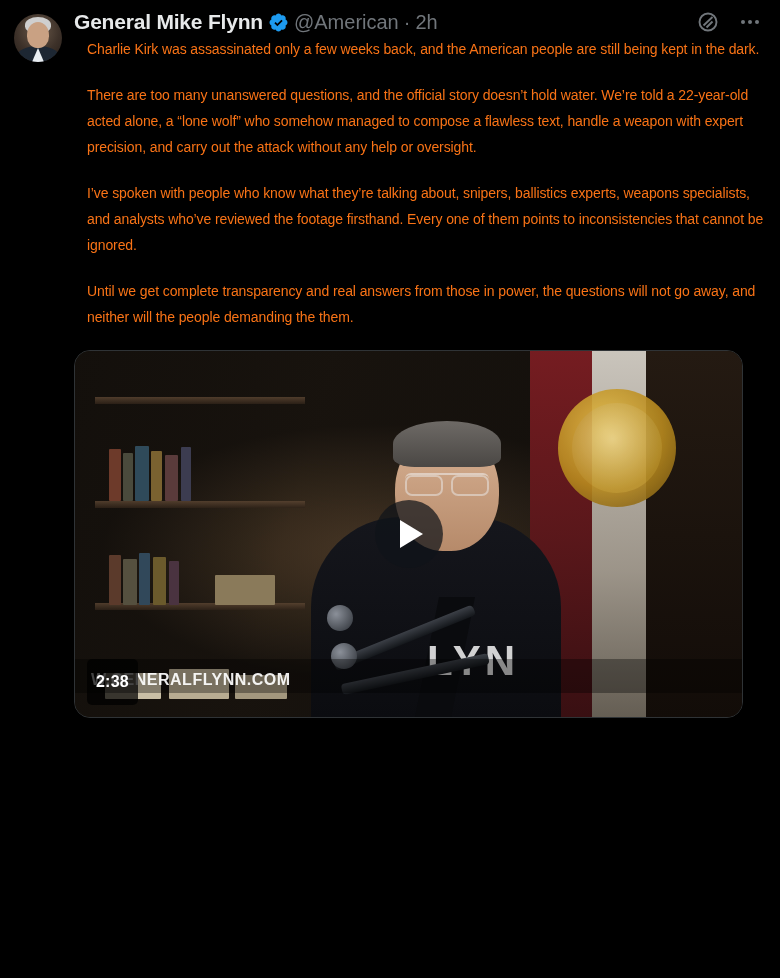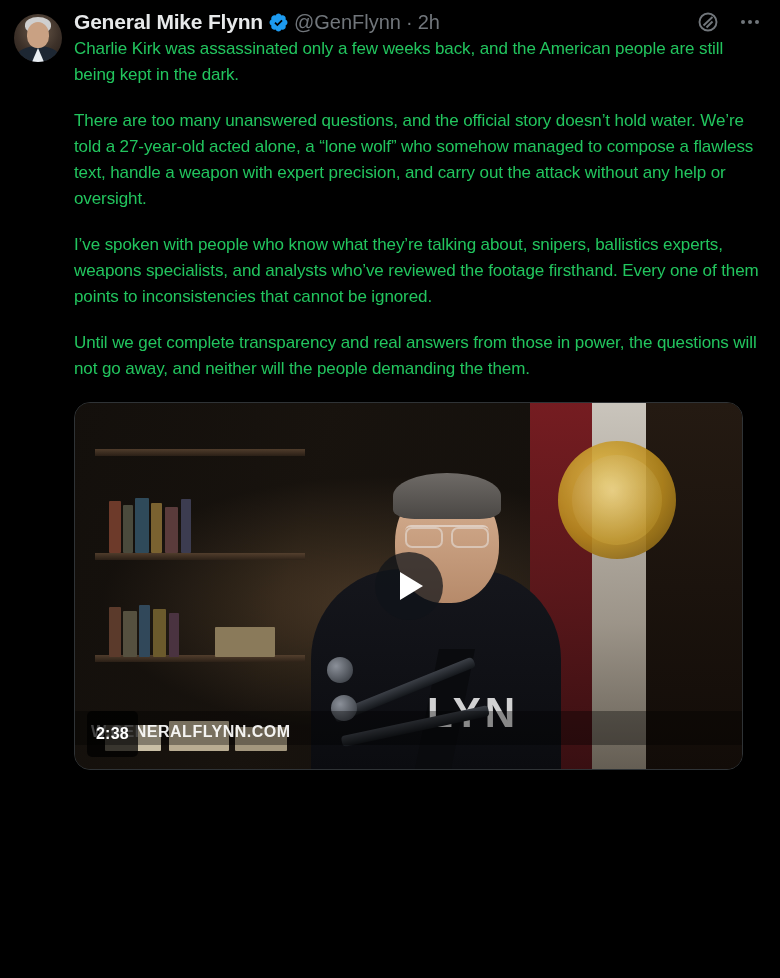--- a/index.html
+++ b/index.html
@@ -113,25 +113,26 @@
     padding-right: 4px;
   }
   .icon-btn {
     color: #71767b;
     cursor: pointer;
     display: inline-flex;
     align-items: center;
     justify-content: center;
   }
   .tweet-text {
-    font-size: 17px;
+    font-size: 14px;
     line-height: 26px;
-    color: #22c55e;
+    color: #f97316;
     margin-top: 2px;
     letter-spacing: -0.1px;
+    margin-left: 13px;
   }
   .tweet-text p {
     margin: 0 0 20px 0;
   }
   .tweet-text p:first-child { margin-top: 0; }
   .media {
     position: relative;
     margin-top: 4px;
     margin-left: 0;
     width: 669px;
@@ -357,21 +358,21 @@
     <div class="content">
 
       <div class="name-line">
         <span class="display-name">General Mike Flynn</span>
         <span class="verified">
           <svg viewBox="0 0 24 24" width="21" height="21" aria-hidden="true">
             <path fill="#1d9bf0" d="M22.25 12c0-1.43-.88-2.67-2.19-3.34.46-1.39.2-2.9-.81-3.91s-2.52-1.27-3.91-.81C14.67 2.63 13.43 1.75 12 1.75s-2.67.88-3.34 2.19c-1.39-.46-2.9-.2-3.91.81s-1.27 2.52-.81 3.91C2.63 9.33 1.75 10.57 1.75 12s.88 2.67 2.19 3.34c-.46 1.39-.2 2.9.81 3.91s2.52 1.27 3.91.81c.67 1.31 1.91 2.19 3.34 2.19s2.67-.88 3.34-2.19c1.39.46 2.9.2 3.91-.81s1.27-2.52.81-3.91c1.31-.67 2.19-1.91 2.19-3.34z"></path>
             <path fill="#000000" d="M10.68 16.37l-3.4-3.4 1.42-1.42 1.98 1.99 4.65-4.65 1.41 1.41-6.06 6.07z"></path>
           </svg>
         </span>
-        <span class="handle">@GenFlynn</span>
+        <span class="handle">@American</span>
         <span class="dot-sep">·</span>
         <span class="timestamp">2h</span>
         <span class="name-spacer"></span>
         <span class="header-actions">
           <span class="icon-btn">
             <svg viewBox="0 0 24 24" width="24" height="24" aria-hidden="true">
               <path fill="none" stroke="#71767b" stroke-width="1.9" d="M3.5 12a8.5 8.5 0 1 0 8.5-8.5A8.5 8.5 0 0 0 3.5 12z"></path>
               <path fill="none" stroke="#71767b" stroke-width="1.9" d="M7.5 15.5L16.5 7"></path>
               <path fill="none" stroke="#71767b" stroke-width="1.9" d="M10.5 17.5l6-6"></path>
             </svg>
@@ -381,21 +382,21 @@
               <circle cx="5" cy="12" r="2" fill="#71767b"></circle>
               <circle cx="12" cy="12" r="2" fill="#71767b"></circle>
               <circle cx="19" cy="12" r="2" fill="#71767b"></circle>
             </svg>
           </span>
         </span>
       </div>
 
       <div class="tweet-text">
         <p>Charlie Kirk was assassinated only a few  weeks back, and the American people are still being kept in the dark.</p>
-        <p>There are too many unanswered questions, and the official story doesn’t hold water. We’re told a 27-year-old acted alone, a “lone wolf” who somehow managed to compose a flawless text, handle a weapon with expert precision, and carry out the attack without any help or oversight.</p>
+        <p>There are too many unanswered questions, and the official story doesn’t hold water. We’re told a 22-year-old acted alone, a “lone wolf” who somehow managed to compose a flawless text, handle a weapon with expert precision, and carry out the attack without any help or oversight.</p>
         <p>I’ve spoken with people who know what they’re talking about, snipers, ballistics experts, weapons specialists, and analysts who’ve reviewed the footage firsthand. Every one of them points to inconsistencies that cannot be ignored.</p>
         <p>Until we get complete transparency and real answers from those in power, the questions will not go away, and neither will the people demanding the them.</p>
       </div>
 
       <div class="media">
         <div class="media-bg"></div>
 
         <div class="shelf" style="left:20px; top:46px; width:210px; height:7px;"></div>
         <div class="shelf" style="left:20px; top:150px; width:210px; height:7px;"></div>
         <div class="shelf" style="left:20px; top:252px; width:210px; height:7px;"></div>

